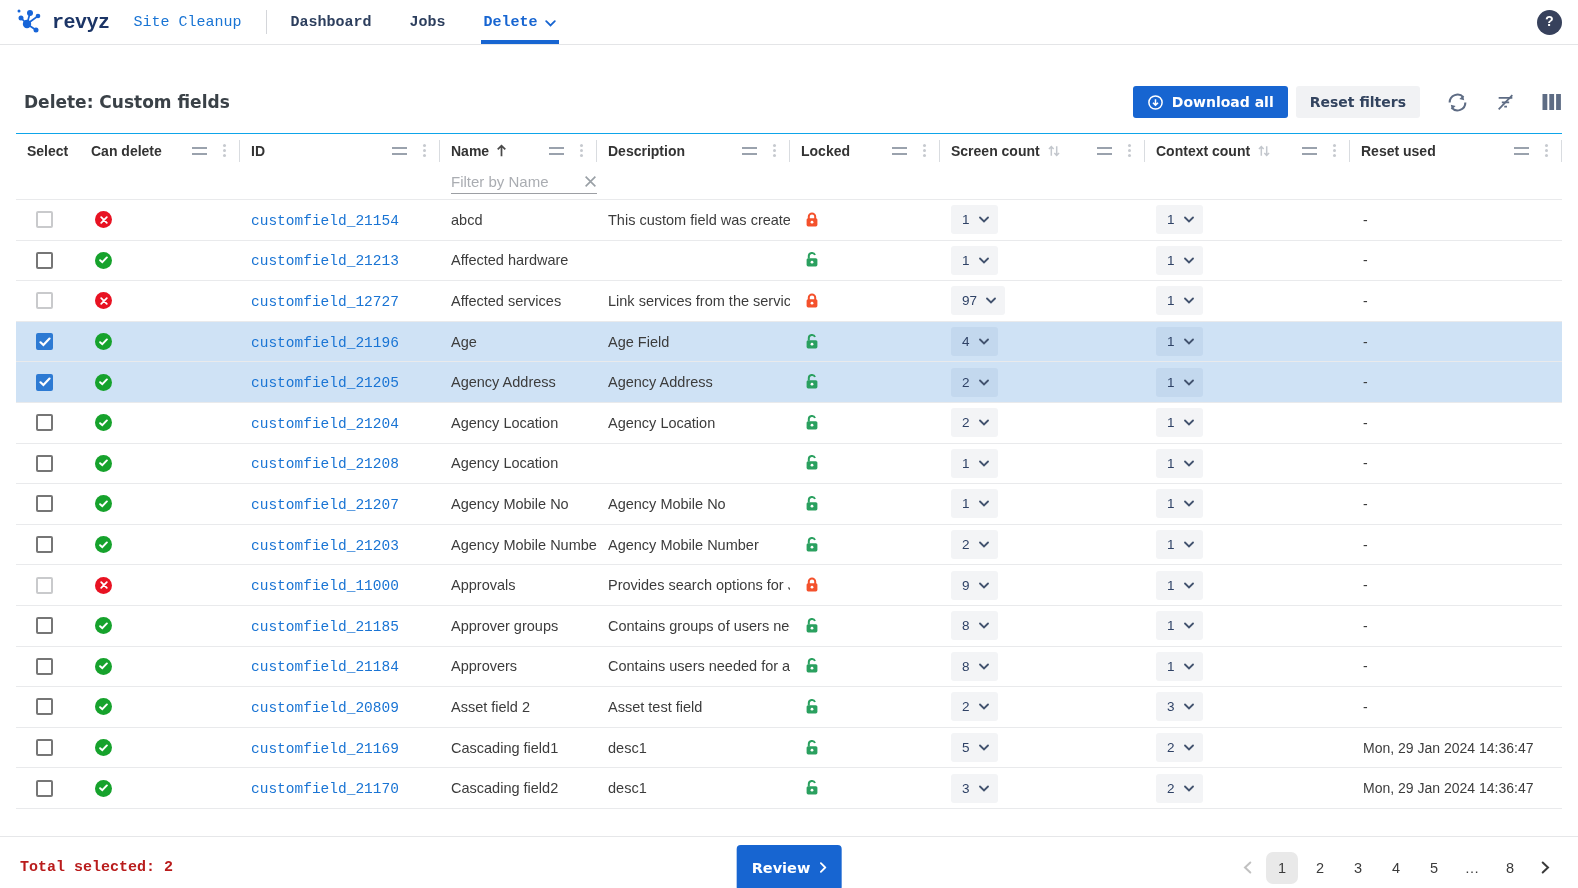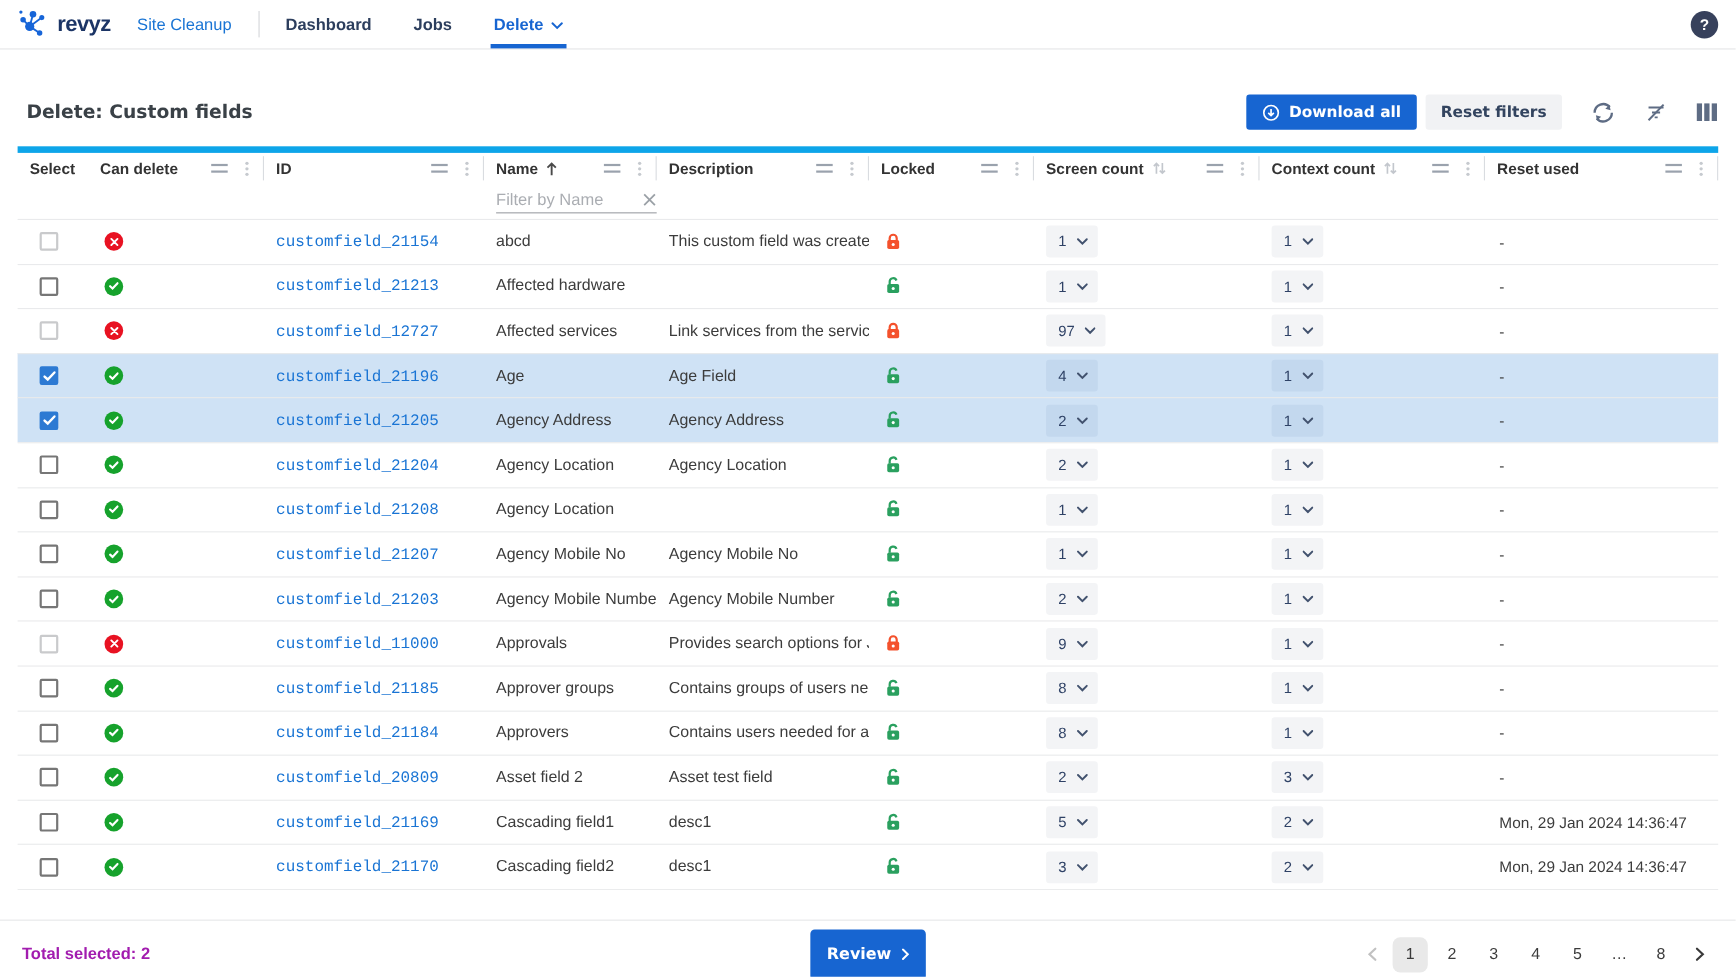--- a/index.html
+++ b/index.html
@@ -1,21 +1,21 @@
 <!DOCTYPE html>
 <html><head>
 <meta charset="utf-8">
 <style>
   * { box-sizing: border-box; margin: 0; padding: 0; }
   html,body { width:1578px; height:888px; background:#fff; overflow:hidden;
     font-family:"Liberation Sans", sans-serif; }
 
   
   .topnav { height:45px; display:flex; align-items:stretch; padding:0 16px;
-    border-bottom:1px solid #e4e5e7; font-family:Liberation Sans, sans-serif;text-align:right; }
+    border-bottom:1px solid #e4e5e7; font-family:Liberation Mono, monospace;text-align:right; }
   .brand { display:flex; align-items:center; gap:6px; }
   .brand-text { font-size:20px; font-weight:bold; color:#1c3566; letter-spacing:-0.5px; }
   .product { display:flex; align-items:center; margin-left:24px; color:#1974d4;
     font-size:15px; cursor:pointer; }
   .nav-divider { width:1px; background:#d4d6da; margin:10px 24px; }
   .nav-items { display:flex; gap:38px; }
   .nav-item { position:relative; display:flex; align-items:center; gap:7px;
     font-size:15px; font-weight:bold; color:#2c3e5d; cursor:pointer; }
   .nav-item.active { color:#1765d1; }
   .nav-item.active::after { content:""; position:absolute; left:-3px; right:-3px;
@@ -37,21 +37,21 @@
     border:none; border-radius:3px; font-family:"DejaVu Sans", sans-serif;
     font-size:14px; font-weight:bold; cursor:pointer; padding:0 14px; }
   .btn-primary { background:#1765d1; color:#fff; }
   .btn-light { background:#f1f2f4; color:#33445f; margin-left:8px; }
   .icon-btn { background:none; border:none; cursor:pointer; margin-left:26px;
     display:flex; align-items:center; }
 
   
   .table { margin:14px 16px 0; --cols:64px 160px 200px 157px 193px 150px 205px 205px minmax(0,1fr); }
   .thead { display:grid; grid-template-columns:var(--cols); align-items:center;
-    border-top:6px solid #0ea5e9; height:34px; }
+    border-top:1px solid #0ea5e9; height:34px; }
   .th { display:flex; align-items:center; gap:7px; padding:0 9px 0 11px; height:22px;
     font-size:14px; font-weight:bold; color:#333; border-right:1px solid #d9dce0; cursor:pointer; }
   .th:first-child { border-right:none; cursor:default; }
   .th .spacer { flex:1; }
   .h-icons { display:flex; align-items:center; gap:14px; padding-right:2px; }
   .h-lines { width:15px; height:8px; border-top:2px solid #9aa2ad;
     border-bottom:2px solid #9aa2ad; cursor:pointer; }
   .h-dots { width:3px; height:3px; border-radius:50%; background:#c6cacf;
     box-shadow:0 -5px 0 #c6cacf, 0 5px 0 #c6cacf; margin:0 2px; cursor:pointer; }
 
@@ -98,22 +98,22 @@
 
   .c-count { padding-left:11px; }
   .chip { display:inline-flex; align-items:center; gap:9px; background:#f3f4f6;
     border-radius:3px; padding:7px 9px 7px 11px; font-size:13.5px; color:#2f4266;
     cursor:pointer; min-width:38px; justify-content:space-between; }
   .c-last { padding-left:13px; font-size:14px; color:#3c3c3c; white-space:nowrap; }
 
   
   .footer { position:relative; margin-top:27px; border-top:1px solid #e6e7e9;
     height:63px; display:flex; align-items:center; padding:0 20px; }
-  .total { font-family:Liberation Sans, sans-serif; font-size:15px; font-weight:bold;
-    color:#a21caf; }
+  .total { font-family:Liberation Mono, monospace; font-size:15px; font-weight:bold;
+    color:#b91c1c; }
   .review-btn { position:absolute; left:50%; transform:translateX(-50%);
     background:#1765d1; color:#fff; border:none; border-radius:4px; height:46px;
     padding:0 15px; font-family:"DejaVu Sans", sans-serif; font-size:14.5px;
     font-weight:bold; display:flex; align-items:center; gap:9px; cursor:pointer; }
   .pagination { margin-left:auto; display:flex; align-items:center; gap:6px; }
   .page-btn { width:32px; height:32px; display:flex; align-items:center;
     justify-content:center; font-size:14.5px; color:#3b3b3b; background:none;
     border:none; border-radius:7px; cursor:pointer; }
   .page-btn.active { background:#e9e9e9; }
   .page-btn.ellipsis { cursor:default; }

